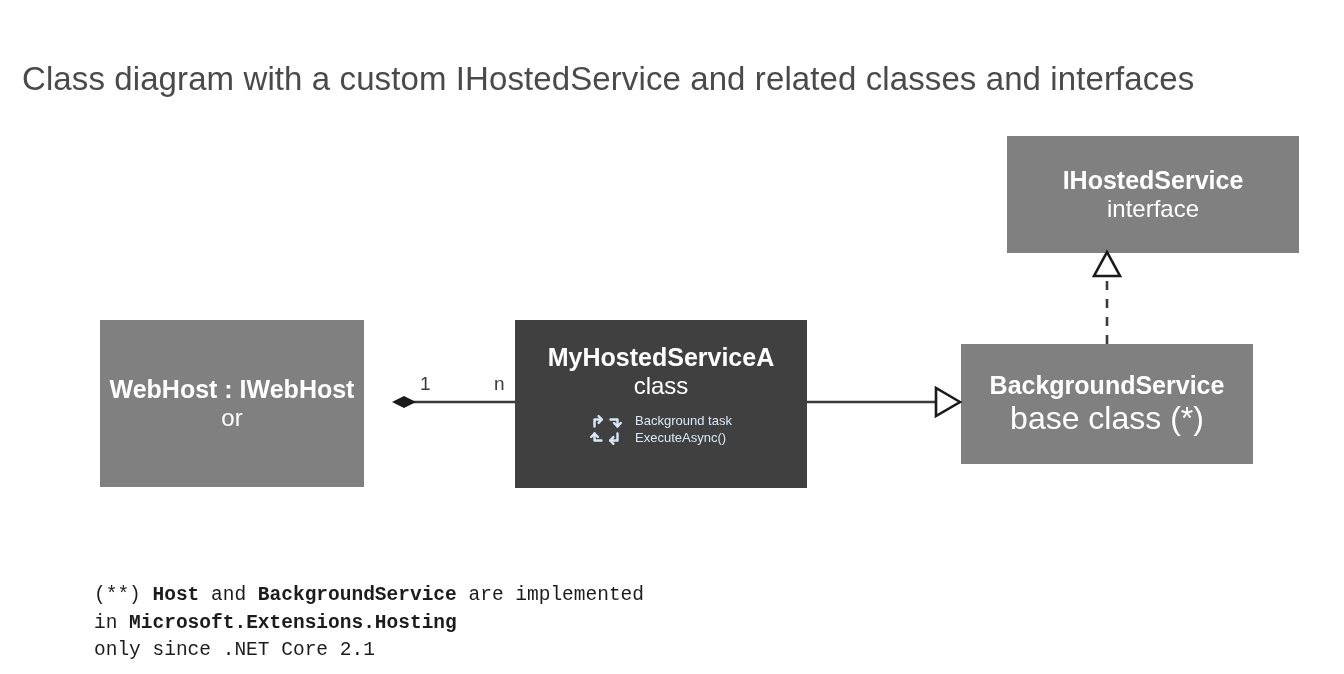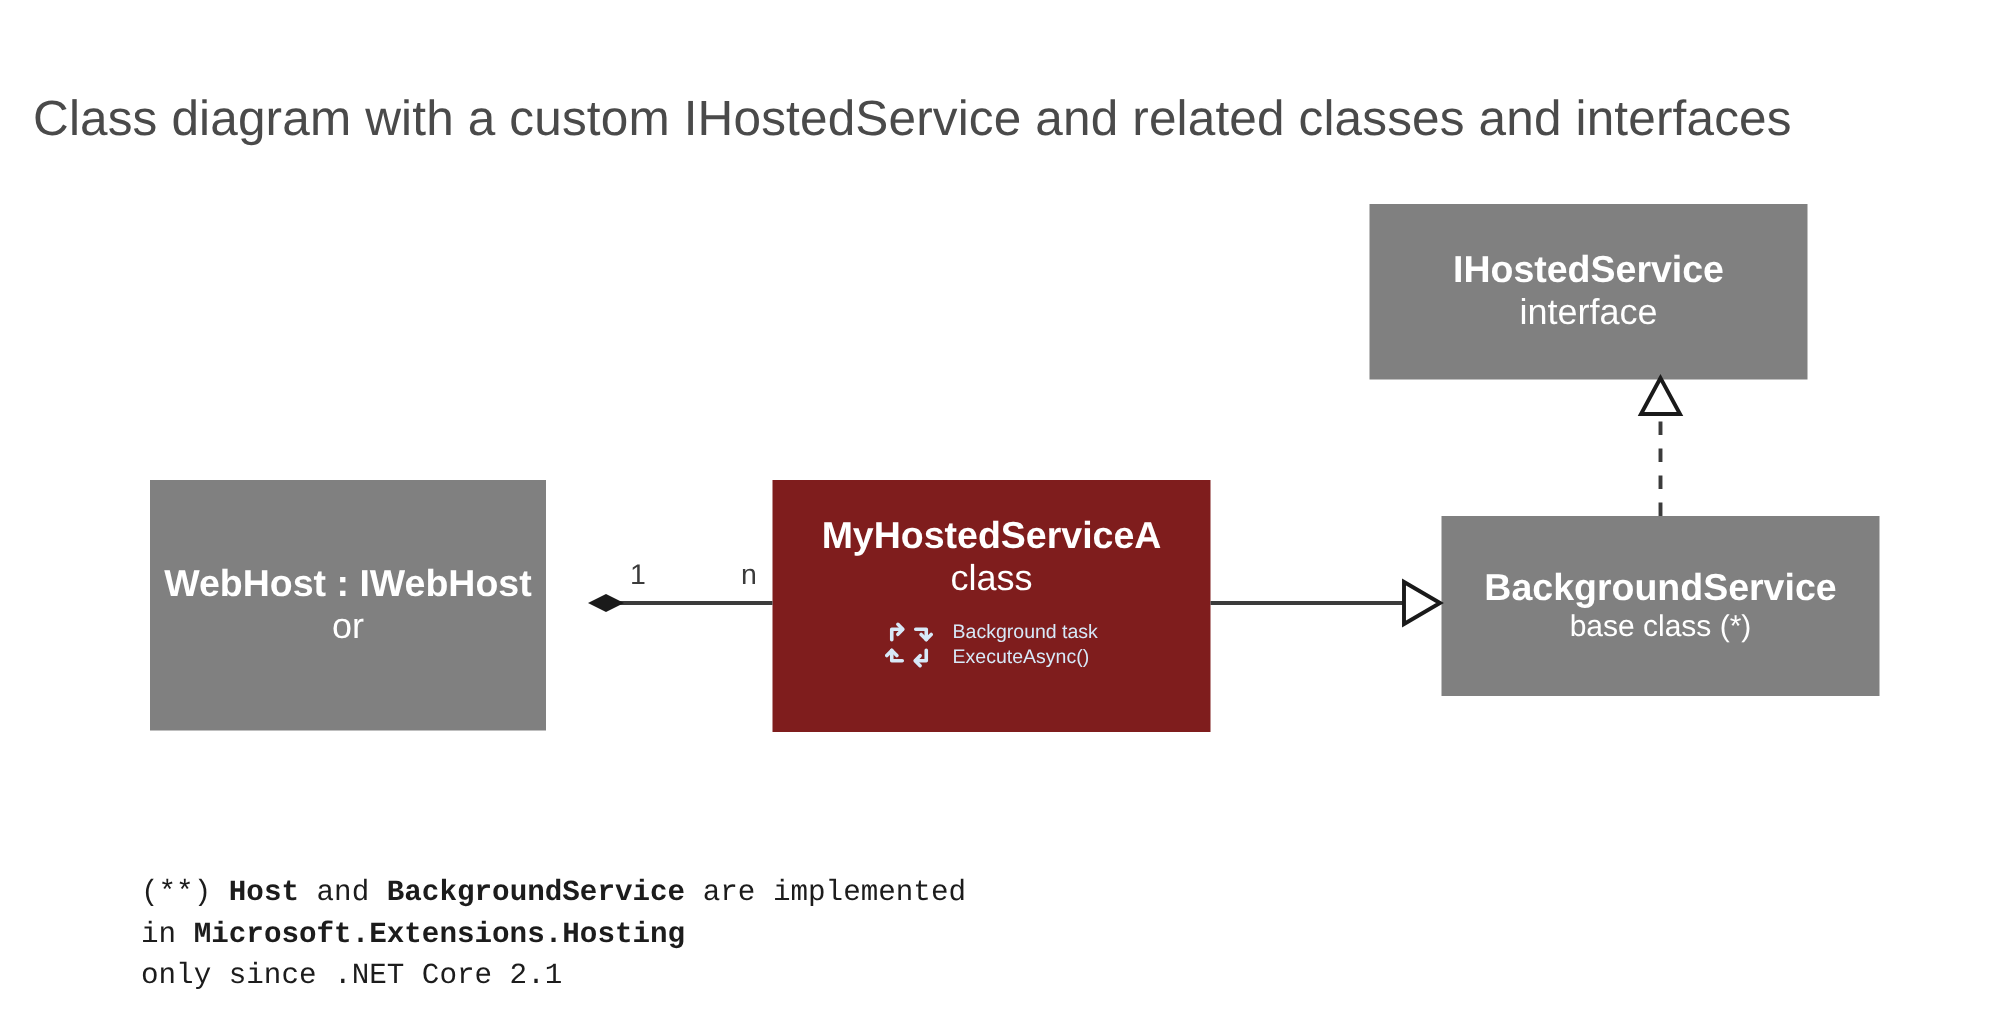--- a/index.html
+++ b/index.html
@@ -34,21 +34,21 @@
     position: absolute;
     box-sizing: border-box;
     display: flex;
     flex-direction: column;
     align-items: center;
     justify-content: center;
     color: #ffffff;
     text-align: center;
   }
   .node.gray  { background: #808080; }
-  .node.blue  { background: #7f1d1d; }
+  .node.blue  { background: #404040; }
 
   .node-title {
     font-weight: bold;
     line-height: 1.16;
     white-space: nowrap;
   }
   .node-sub {
     font-weight: 400;
     line-height: 1.18;
     white-space: nowrap;
@@ -87,37 +87,37 @@
   .node-task-text {
     font-size: 13px;
     line-height: 1.28;
     text-align: left;
     white-space: nowrap;
   }
   .cycle-icon { flex: 0 0 auto; display: block; }
 
   
   #node-ihostedservice {
-    left: 913px;
+    left: 1007px;
     top: 136px;
     width: 292px;
     height: 117px;
   }
   #node-ihostedservice .node-title { font-size: 25px; }
   #node-ihostedservice .node-sub   { font-size: 24px; }
 
   
   #node-backgroundservice {
     left: 961px;
     top: 344px;
     width: 292px;
     height: 120px;
   }
   #node-backgroundservice .node-title { font-size: 25px; }
-  #node-backgroundservice .node-sub   { font-size: 20px; }
+  #node-backgroundservice .node-sub   { font-size: 32px; }
 
   
   #connector-layer {
     position: absolute;
     left: 0;
     top: 0;
     width: 1344px;
     height: 674px;
     pointer-events: none;
   }

